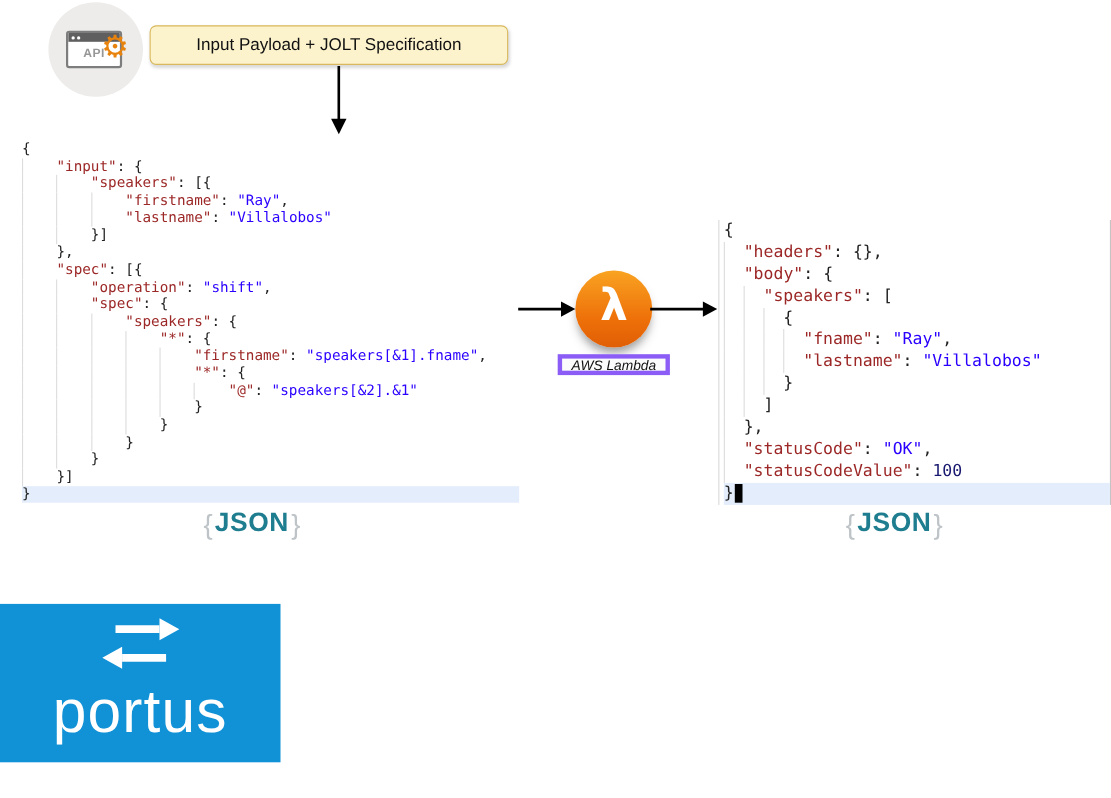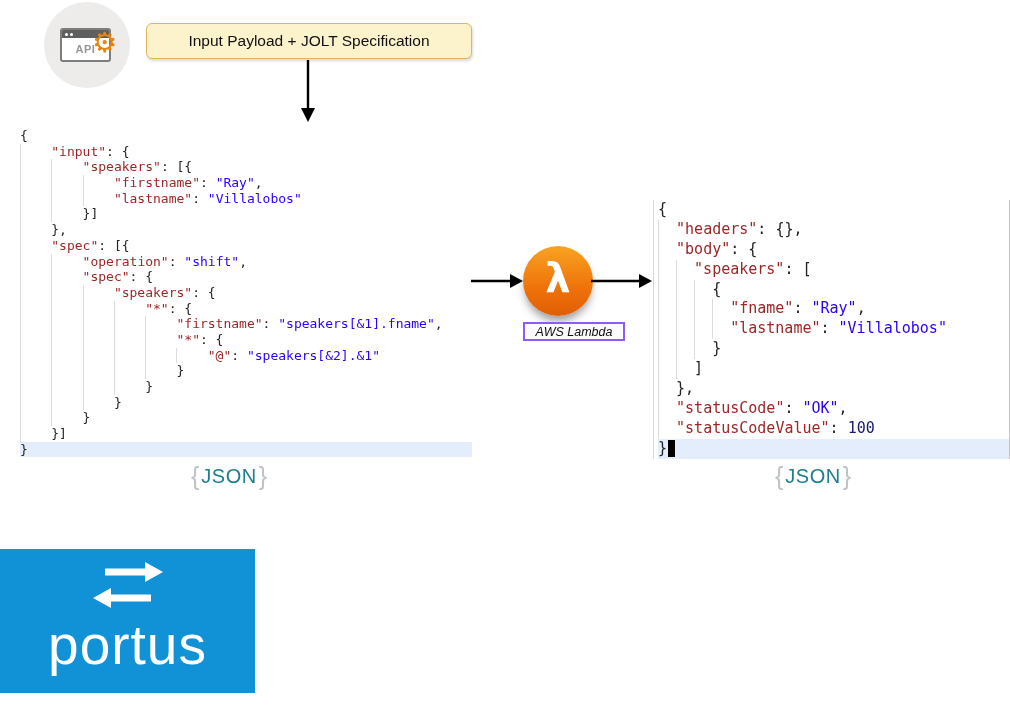--- a/index.html
+++ b/index.html
@@ -12,21 +12,21 @@
   .api-card { position:absolute; left:16px; top:26px; width:51px; height:34px;
     background:#fff; border:2px solid #7d7d7d; border-radius:3px; overflow:hidden; }
   .api-card-bar { height:8px; background:#5f5f5f; display:flex; align-items:center; gap:2px; padding-left:3px; }
   .api-dot { width:3px; height:3px; border-radius:50%; background:#fff; }
   .api-card-label { height:22px; display:flex; align-items:center; justify-content:center;
     font-size:11px; font-weight:700; color:#979797; letter-spacing:.5px; }
   .api-gear { position:absolute; left:48px; top:27px; font-size:28px; color:#e8830d; line-height:1;
     font-family:"DejaVu Sans", sans-serif; }
 
   
-  .banner { position:absolute; left:146px; top:23px; width:326px; height:36px;
+  .banner { position:absolute; left:136px; top:23px; width:326px; height:36px;
     background:#fcf3cd; border:1px solid #d9b95c; border-radius:6px;
     display:flex; align-items:center; justify-content:center;
     font-size:15.5px; color:#111; box-shadow:1px 2px 3px rgba(0,0,0,.15); }
 
   
   .arrow { position:absolute; }
   .arrow line { stroke:#000; stroke-width:2.4; }
   .arrow polygon { fill:#000; }
 
   
@@ -41,33 +41,33 @@
   .tk-punc { color:var(--punct,#222); }
   .cursor { display:inline-block; width:7px; height:calc(var(--lh) - 3px); background:#000;
     vertical-align:top; margin-top:1px; margin-left:1px; }
   #left-code { left:14px; top:128px; width:458px; --lh:15.7px; font-size:13px; padding-left:6px; }
   #right-code { left:653px; top:200px; width:357px; --lh:19.9px; font-size:15px;
     padding-left:4px; border-left:1px solid #d9d9d9; border-right:1px solid #c4c4c4; }
 
   
   .json-label { position:absolute; text-align:center; }
   .json-label .brace { color:#bdc3c7; font-size:25px; font-weight:400; vertical-align:-2px; }
-  .json-label .jtext { color:var(--accent-teal,#1f7d90); font-size:20px; font-weight:400;
+  .json-label .jtext { color:var(--accent-teal,#1f7d90); font-size:24px; font-weight:700;
     letter-spacing:.5px; padding:0 2px; }
 
   
   .lambda { position:absolute; left:523px; top:246px; width:70px; height:70px; border-radius:50%;
     background:linear-gradient(180deg,#f9a322 0%, var(--lambda-orange,#ee7109) 62%, #e05e05 100%);
     display:flex; align-items:center; justify-content:center;
     box-shadow:0 7px 9px -2px rgba(60,60,60,.5); }
   .lambda-glyph { color:#fff; font-size:40px; font-weight:700; font-family:"DejaVu Sans", sans-serif;
     transform:translateY(-3px); }
   .lambda-label { position:absolute; left:507px; top:322px; width:102px; height:19px;
-    background:#fbfbfb; border:2px solid #8b5cf6; display:flex; align-items:center; justify-content:center;
-    font-style:italic; font-size:12.5px; color:#111;margin-left:16px; }
+    background:#fbfbfb; border:4px solid #8b5cf6; display:flex; align-items:center; justify-content:center;
+    font-style:italic; font-size:12.5px; color:#111; }
 
   
   .logo { position:absolute; left:0; top:549px; width:255px; height:144px;
     background:var(--logo-blue,#1191d6); color:#fff; text-align:center; }
   .logo-arrows { margin-top:9px; }
   .logo-name { font-size:55px; line-height:1; letter-spacing:1px; font-weight:400; margin-top:0px; }
   .logo-tagline { font-size:14px; font-weight:700; letter-spacing:3px; margin-top:13px; }
 </style>
 </head>
 <body>

